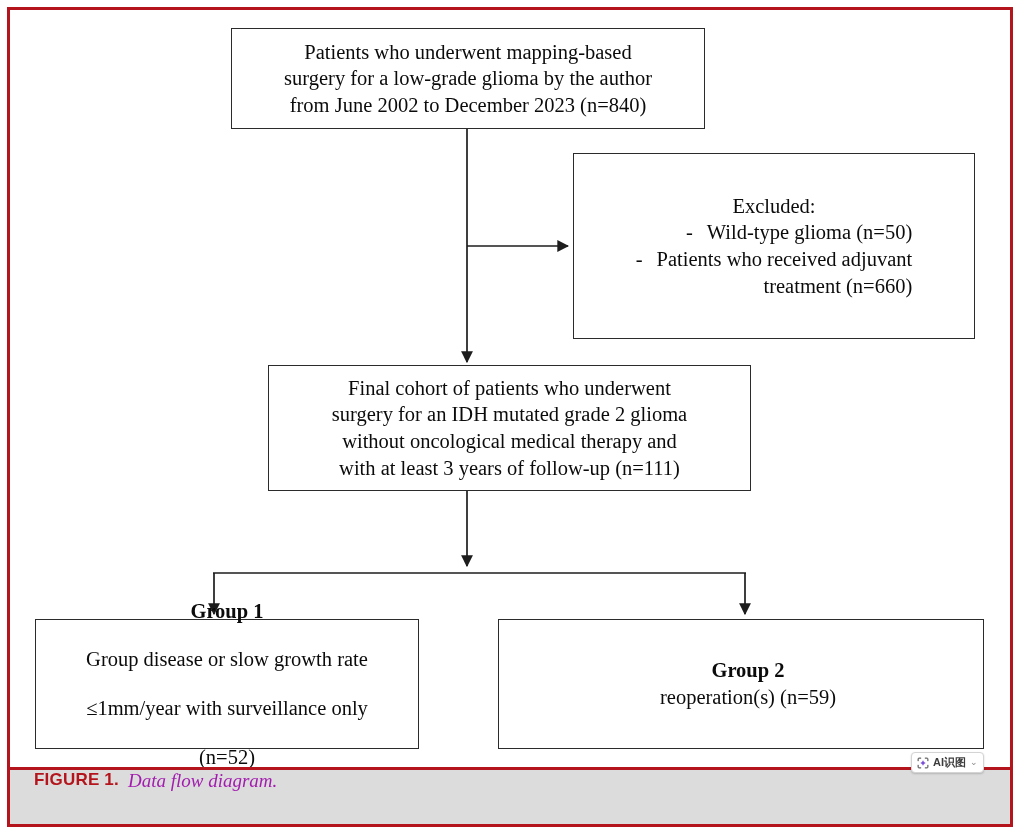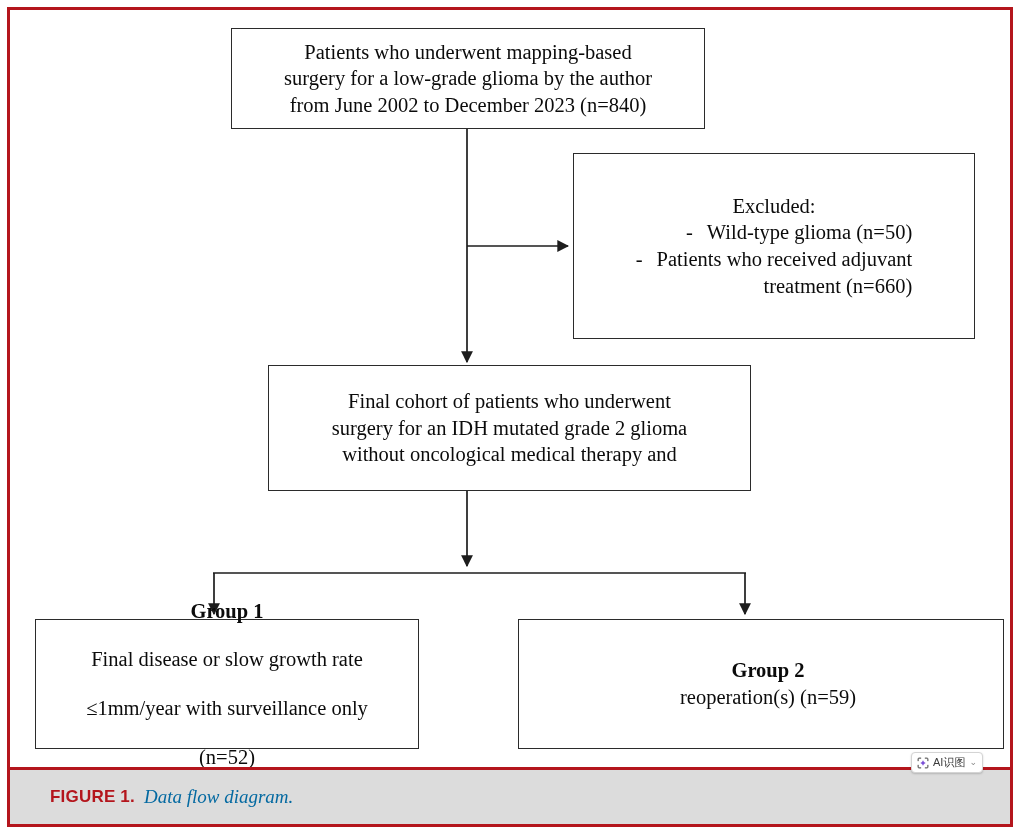--- a/index.html
+++ b/index.html
@@ -57,21 +57,21 @@
     font-size: 20.5px;
     padding: 2px 6px;
   }
   .node .line { display: block; white-space: nowrap; }
 
   #node-source  { left: 221px; top: 18px;  width: 474px; height: 101px; }
   #node-excluded{ left: 563px; top: 143px; width: 402px; height: 186px; }
   #node-cohort  { left: 221px; top: 355px; width: 483px; height: 126px;
                   font-weight: normal; font-size: 20.5px; line-height: 1.30; margin-left: 37px; }
   #node-group1  { left: 25px;  top: 609px; width: 384px; height: 130px; gap: 22px; }
-  #node-group2  { left: 508px; top: 609px; width: 486px; height: 130px; padding-left: 20px; }
+  #node-group2  { left: 488px; top: 609px; width: 486px; height: 130px; padding-left: 20px; }
 
   .node .heading { font-weight: bold; display: block; }
 
   
   .excluded-list {
     display: block;
     text-align: right;
   }
   .excluded-item {
     display: block;
@@ -83,36 +83,36 @@
   .caption-band {
     position: absolute;
     left: 0;
     bottom: 0;
     width: 1000px;
     height: 57px;
     background: #dcdcdc;
     border-top: 3px solid #b4151c;
     box-sizing: border-box;
     display: flex;
-    align-items: center;
-    padding-left: 40px;
+    align-items: flex-start;
+    padding-left: 24px;
   }
   .caption-label {
     font-family: "Liberation Sans", "DejaVu Sans", sans-serif;
     font-weight: bold;
     font-size: 17px;
     color: #b4151c;
     letter-spacing: .2px;
     margin-right: 9px;
   }
   .caption-text {
     font-family: "Liberation Serif", "DejaVu Serif", serif;
     font-style: italic;
     font-size: 19px;
-    color: #0369a1;
+    color: #a21caf;
   }
 
   
   .ai-widget {
     position: absolute;
     left: 911px;
     top: 752px;
     height: 21px;
     box-sizing: border-box;
     display: flex;
@@ -122,21 +122,21 @@
     background: #ffffff;
     border: 1px solid #d4d4d4;
     border-radius: 4px;
     box-shadow: 0 1px 2px rgba(0,0,0,.18);
     font-family: "Liberation Sans", "DejaVu Sans", sans-serif;
     font-size: 11px;
     color: #3c3c3c;
     z-index: 40;
   }
   .ai-widget .w-icon { display: flex; align-items: center; }
-  .ai-widget .w-label { white-space: nowrap; line-height: 1; }
+  .ai-widget .w-label { white-space: nowrap; line-height: 1; font-weight: bold; }
   .ai-widget .w-chevron { color: #8a8a8a; font-size: 9px; line-height: 1; }
 </style>
 </head>
 <body>
 
 <div class="figure-frame">
 
   <div class="diagram">
 
     <svg width="1000" height="757">
@@ -179,25 +179,26 @@
           <div>treatment (n=660)</div>
         </div>
 
       </div>
     </div>
 
     <div class="node" id="node-cohort">
       <span class="line">Final cohort of patients who underwent</span>
       <span class="line">surgery for an IDH mutated grade 2 glioma</span>
       <span class="line">without oncological medical therapy and</span>
+      <span class="line">with at least 3 years of follow-up (n=111)</span>
     </div>
 
     <div class="node" id="node-group1">
       <span class="heading">Group 1</span>
-      <span class="line">Final disease or slow growth rate</span>
+      <span class="line">Group disease or slow growth rate</span>
       <span class="line">≤1mm/year with surveillance only</span>
       <span class="line">(n=52)</span>
     </div>
 
     <div class="node" id="node-group2">
       <span class="heading">Group 2</span>
       <span class="line">reoperation(s) (n=59)</span>
     </div>
 
   </div>

